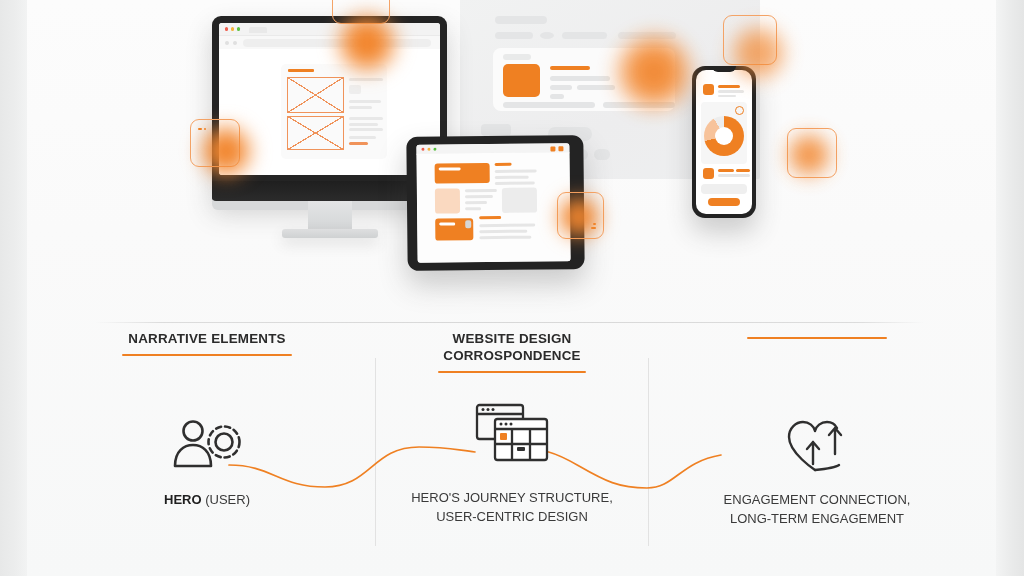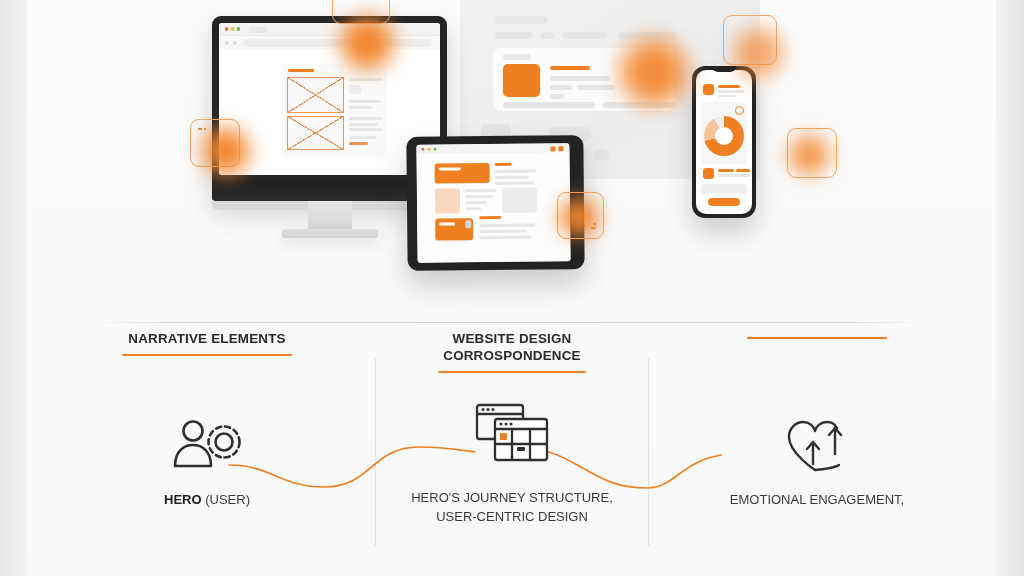--- a/index.html
+++ b/index.html
@@ -322,19 +322,20 @@
           <svg width="68" height="58" viewBox="0 0 68 58" fill="none" stroke="#2f2f2f" stroke-width="2.4" stroke-linecap="round" stroke-linejoin="round">
             <path d="M32 52 C32 52, 6 35, 6 19 C6 10, 13 4, 20 4 C26 4, 31 8, 32 13 C33 8, 38 4, 44 4 C48 4, 52 6, 54 10"></path>
             <path d="M56 47 C52 50, 32 52, 32 52"></path>
             <path d="M56 18 V50" stroke-opacity="0"></path>
             <path d="M30 46 V24 M24 31 L30 24 L36 31"></path>
             <path d="M52 36 V10 M46 17 L52 10 L58 17"></path>
           </svg>
         </div>
 
         <div class="caption" style="top:160px;white-space:normal;width:276px;">
-          <div>EMOTIONAL ENGAGEMENT,</div>
+          <div>ENGAGEMENT CONNECTION,</div>
+          <div>LONG-TERM ENGAGEMENT</div>
         </div>
       </div>
 
     </div>
   </div>
 </div>
 
 </body></html>

